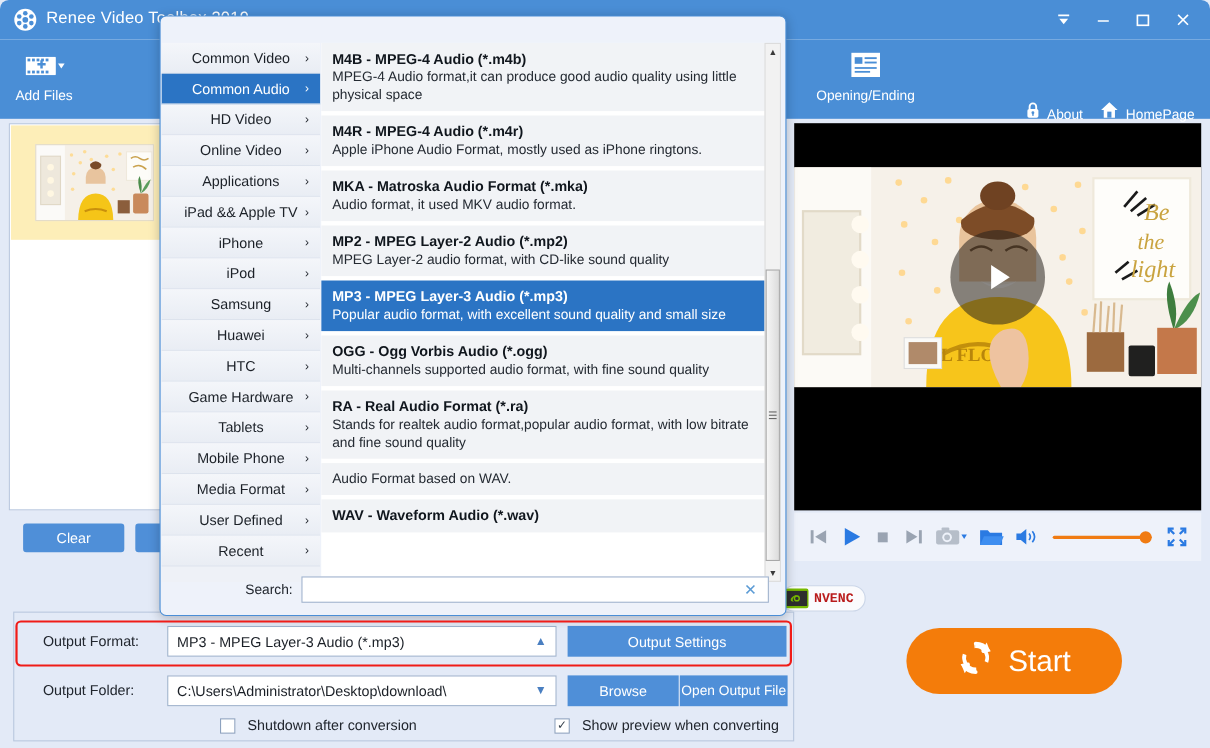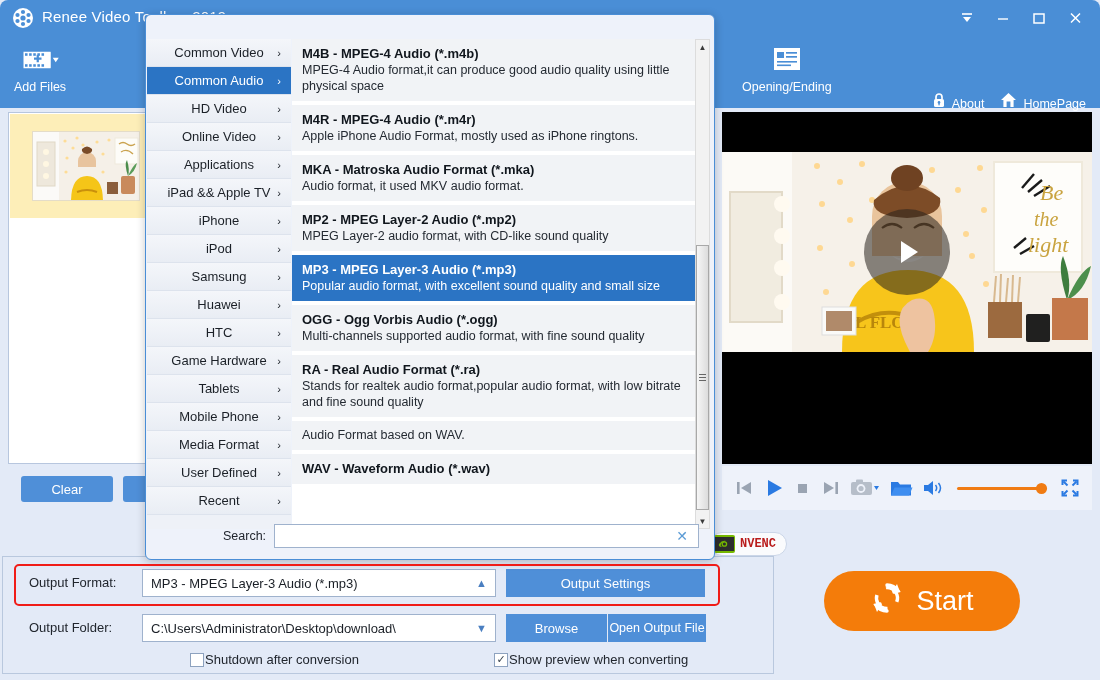--- a/index.html
+++ b/index.html
@@ -127,21 +127,21 @@
   .start-btn {
     position: absolute; left: 824px; top: 571px; width: 196px; height: 60px;
     background: #f47c0a; border-radius: 30px; border: none;
     display: flex; align-items: center; justify-content: center; gap: 12px;
     color: #fff; font-size: 27px; cursor: pointer;
     font-family: "Liberation Sans", sans-serif;
   }
 
   
   .settings {
-    position: absolute; left: 2px; top: 556px; width: 772px; height: 118px;
+    position: absolute; left: 12px; top: 556px; width: 710px; height: 118px;
     background: #e3eaf7; border: 1px solid #b9c8de;
   }
   .red-hl {
     position: absolute; left: 14px; top: 564px; width: 706px; height: 42px;
     border: 2px solid #f01c18; border-radius: 5px; pointer-events: none;
     z-index: 40;
   }
   .s-label { position: absolute; font-size: 13px; color: #21262e; }
   .combo {
     position: absolute; background: #fff; border: 1px solid #9fb2cd;
@@ -149,21 +149,21 @@
     font-size: 13px; color: #1a1f26; cursor: pointer;
   }
   .combo .arrow { margin-left: auto; color: #4a7fc1; font-size: 11px; }
   .sbtn {
     position: absolute; background: #4f8fd8; color: #fff; border: none;
     height: 28px; font-size: 13px; cursor: pointer;
     font-family: "Liberation Sans", sans-serif;
     display:flex; align-items:center; justify-content:center;
   }
   .chk {
-    position: absolute; display: flex; align-items: center; gap: 1px;
+    position: absolute; display: flex; align-items: center; gap: 11px;
     font-size: 13px; color: #21262e; cursor: pointer; padding-left: 48px;
   }
   .box {
     width: 14px; height: 14px; border: 1px solid #8da2bf; background: #fff;
     display:flex; align-items:center; justify-content:center; font-size: 11px; color:#38434f;
   }
 
   
   .megamenu {
     position: absolute; left: 145px; top: 14px; width: 570px; height: 546px;

